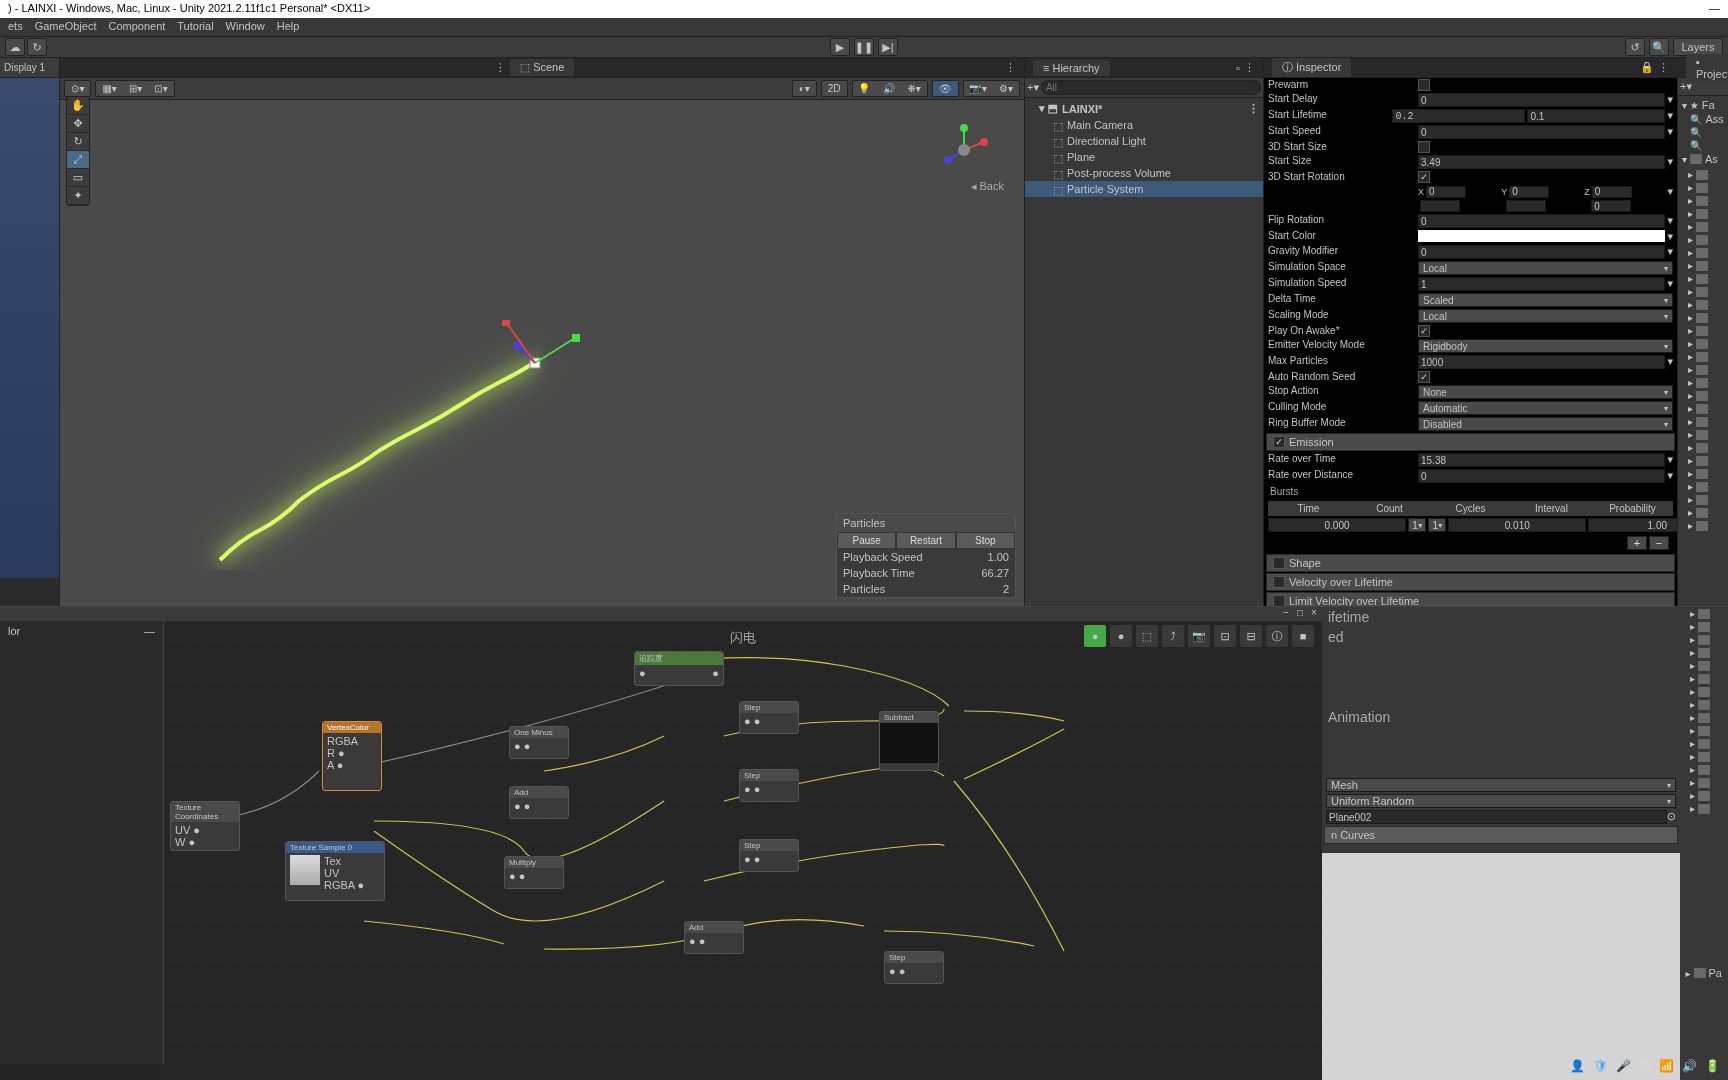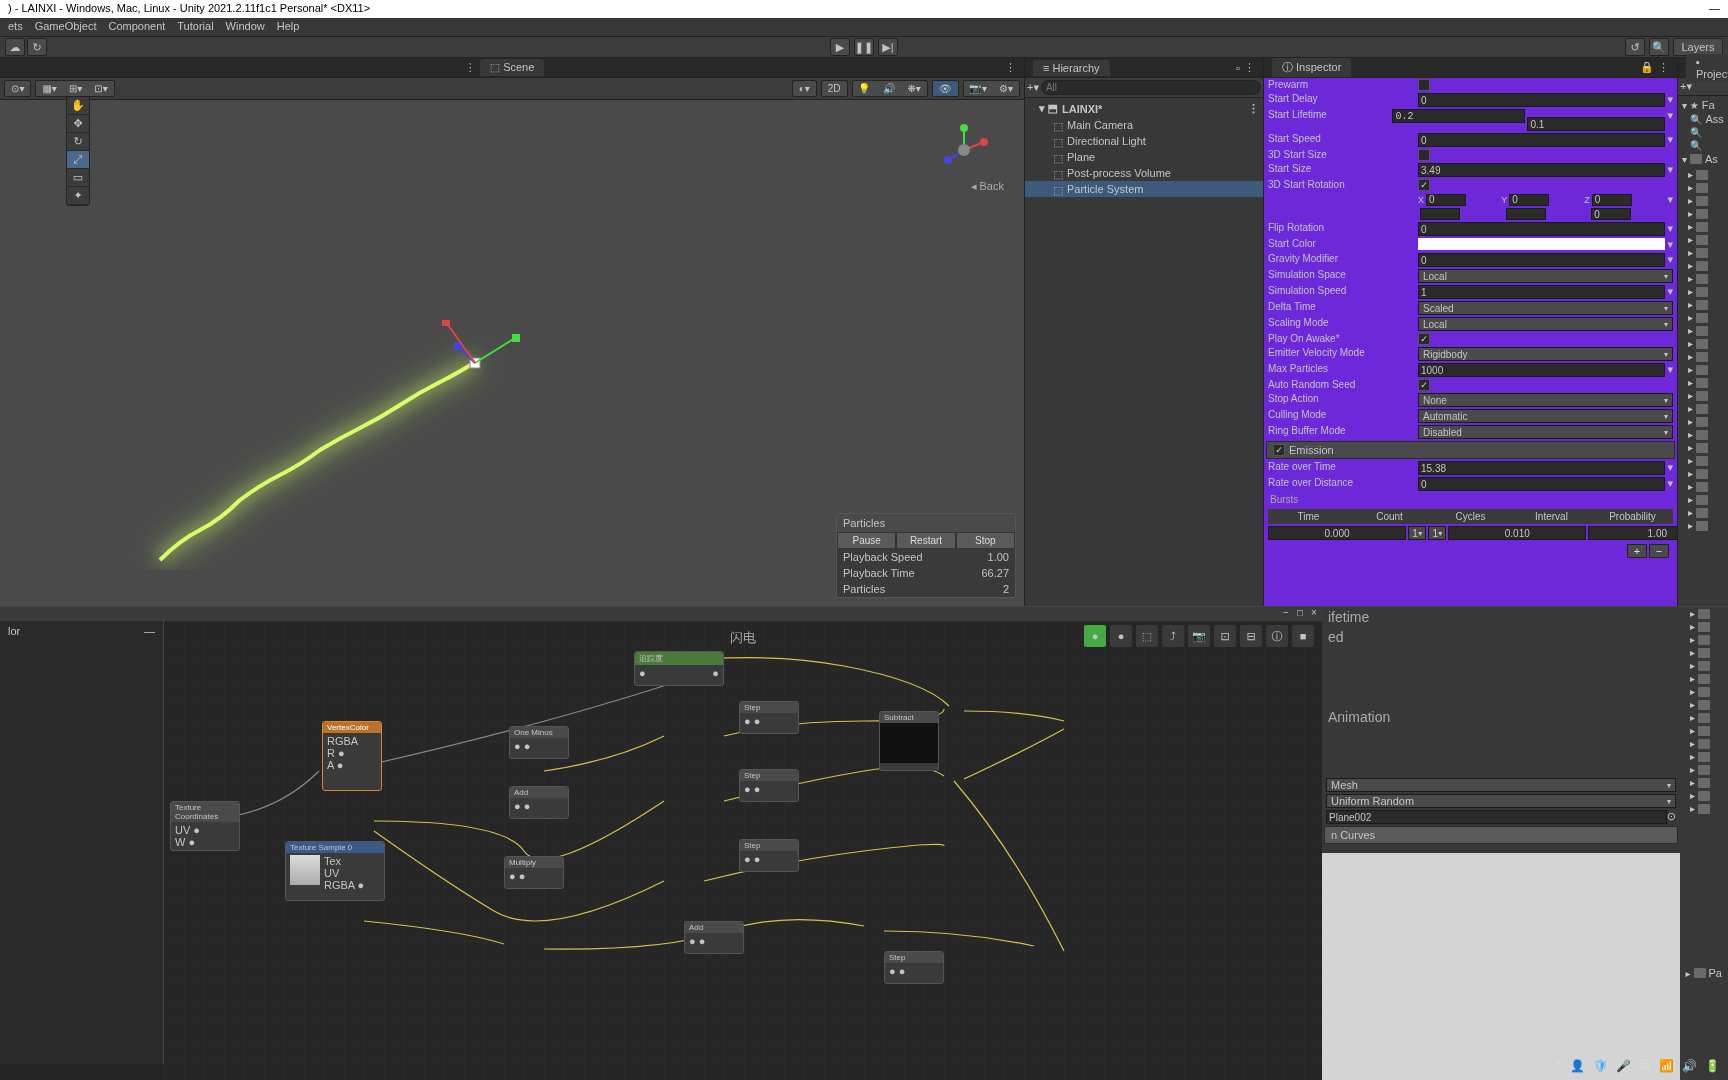--- a/index.html
+++ b/index.html
@@ -35,21 +35,21 @@
 .particles-row{display:flex;justify-content:space-between;padding:2px 6px;font-size:10px}
 .hierarchy-panel{width:240px;background:#383838;border-left:1px solid #222;border-right:1px solid #222}
 .hierarchy-search{display:flex;padding:2px;gap:2px;background:#3c3c3c;border-bottom:1px solid #222;align-items:center}
 .hierarchy-search input{flex:1;background:#2a2a2a;border:1px solid #222;color:#888;padding:1px 4px;font-size:10px;border-radius:8px}
 .tree{padding:2px 0}
 .tree-item{padding:2px 4px 2px 28px;cursor:pointer;display:flex;align-items:center;gap:4px;font-size:11px}
 .tree-item.root{padding-left:14px;font-weight:bold}
 .tree-item.selected{background:#3d5a7a}
 .tree-item.dimmed{color:#666}
 .cube-icon{width:10px;height:10px;display:inline-block}
-.inspector-panel{width:414px;background:#6d28d9;border-right:1px solid #222;overflow-y:hidden}
+.inspector-panel{width:414px;background:#000000;border-right:1px solid #222;overflow-y:hidden}
 .inspector-row{display:flex;padding:1px 4px;min-height:14px}
 .inspector-row .label{width:150px;font-size:10px;color:#c4c4c4}
 .inspector-row .value{flex:1;display:flex;gap:2px}
 .inspector-row input[type=text]{flex:1;background:#2a2a2a;border:1px solid #1a1a1a;color:#c4c4c4;padding:0 2px;font-size:10px;height:14px}
 .inspector-row .dropdown{flex:1;background:#4a4a4a;border:1px solid #1a1a1a;padding:0 4px;font-size:10px;height:14px;display:flex;align-items:center;justify-content:space-between}
 .inspector-row .dropdown::after{content:"▾";font-size:8px}
 .checkbox{width:12px;height:12px;background:#2a2a2a;border:1px solid #555;display:inline-flex;align-items:center;justify-content:center}
 .checkbox.checked::after{content:"✓";font-size:9px;color:#ddd}
 .module-header{background:#4a4a4a;padding:2px 6px;display:flex;align-items:center;gap:4px;font-size:10px;border:1px solid #2a2a2a;margin:1px 2px}
 .section-label{padding:2px 6px;font-size:10px;color:#aaa}
@@ -122,20 +122,24 @@
     <span class="icon-btn">▶|</span>
   </div>
   <div style="margin-left:auto;display:flex;gap:2px">
     <span class="icon-btn">↺</span>
     <span class="icon-btn">🔍</span>
     <span class="icon-btn" style="width:50px">Layers</span>
   </div>
 </div>
 
 <div class="main-area">
+  <div class="left-strip">
+    <div class="display-label">Display 1</div>
+    <div style="height:500px;background:linear-gradient(#3a4a6a,#2a3a5a)"></div>
+  </div>
 
   <div class="tool-column">
     <div class="tool-btn">✋</div>
     <div class="tool-btn">✥</div>
     <div class="tool-btn">↻</div>
     <div class="tool-btn active">⤢</div>
     <div class="tool-btn">▭</div>
     <div class="tool-btn">✦</div>
   </div>
 
@@ -273,21 +277,21 @@
           <span class="label">Start Delay</span>
           <div class="value">
             <input type="text" value="0" style="">
             <span>▾</span>
           </div>
         </div>
         <div class="inspector-row">
           <span class="label">Start Lifetime</span>
           <div class="value">
             <input type="text" value="0.2" style="flex: 0.5 1 0%; font-family: Liberation Mono, monospace;">
-            <input type="text" value="0.1" style="flex: 0.5 1 0%; margin-top: 8px;">
+            <input type="text" value="0.1" style="flex: 0.5 1 0%;">
             <span>▾</span>
           </div>
         </div>
         <div class="inspector-row">
           <span class="label">Start Speed</span>
           <div class="value">
             <input type="text" value="0" style="">
             <span>▾</span>
           </div>
         </div>
@@ -471,20 +475,34 @@
             <span>1</span>
           </div>
         <input value="0.010" style="">
         <input value="1.00" style="">
       </div>
       <div class="bursts-footer">
         <button>+</button>
         <button>−</button>
       </div>
     </div>
+    <div id="modules-list">
+        <div class="module-header">
+          <span class="checkbox "></span>
+          <span>Shape</span>
+        </div>
+        <div class="module-header">
+          <span class="checkbox "></span>
+          <span>Velocity over Lifetime</span>
+        </div>
+        <div class="module-header">
+          <span class="checkbox "></span>
+          <span>Limit Velocity over Lifetime</span>
+        </div>
+      </div>
 
   </div>
 
   <div class="project-panel">
     <div class="panel-tab">
         <span class="tab">▪ <span>Project</span></span>
       </div>
     <div class="hierarchy-search">
         <span>+▾</span>
       </div>

